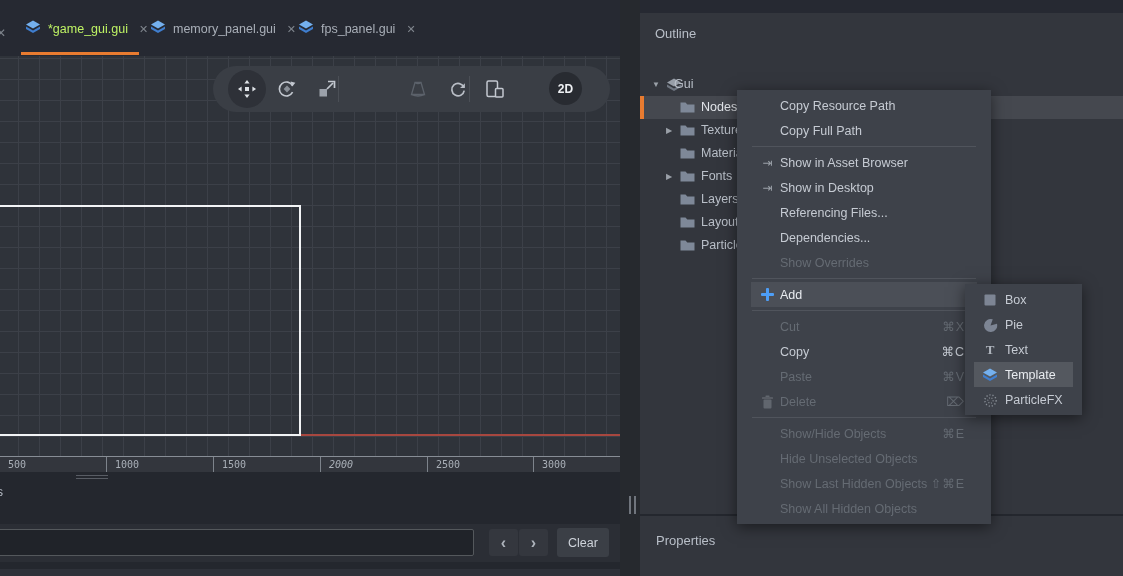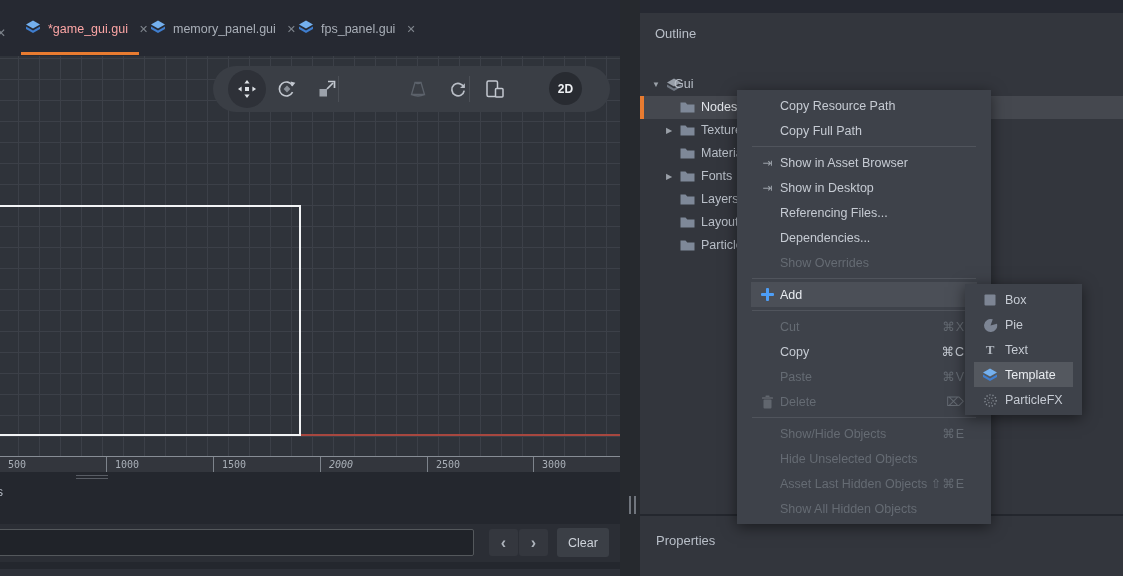--- a/index.html
+++ b/index.html
@@ -5,21 +5,21 @@
   html,body{margin:0;padding:0;background:#1b1d22;}
   .screen{position:relative;width:1123px;height:576px;overflow:hidden;
     background:#262932;font-family:"Liberation Sans",sans-serif;
     -webkit-font-smoothing:antialiased;color:#c6cbd3;}
   .abs{position:absolute;}
 
   
   .tabbar{left:0;top:0;width:640px;height:56px;background:#262932;}
   .tab{top:20px;display:flex;align-items:center;gap:7px;cursor:default;}
   .tab .tlabel{font-size:12.5px;color:#a9afb8;}
-  .tab.active .tlabel{color:#fca5a5;}
+  .tab.active .tlabel{color:#bef264;}
   .tab .tclose{font-size:11px;color:#7f858d;margin-left:4px;}
   .tab-underline{left:21px;top:52px;width:118px;height:3px;background:#e87b30;}
   .leftover-x{left:-4px;top:26px;font-size:12px;color:#7f858d;}
 
   
   .canvas{left:0;top:56px;width:620px;height:400px;background-color:#2f333a;
     background-image:linear-gradient(#3c4048 1px,transparent 1px),
                      linear-gradient(90deg,#3c4048 1px,transparent 1px);
     background-size:21px 21px;background-position:-3px 2px;overflow:hidden;padding-left:24px;}
   .gui-rect{left:-30px;top:149px;width:331px;height:231px;border:2px solid #f2f4f6;box-sizing:border-box;}
@@ -379,21 +379,21 @@
     </div>
     <div class="msep"></div>
     <div class="mi dis">
       <span class="milabel">Show/Hide Objects</span>
       <span class="misc">⌘E</span>
     </div>
     <div class="mi dis">
       <span class="milabel">Hide Unselected Objects</span>
     </div>
     <div class="mi dis">
-      <span class="milabel">Asset Last Hidden Objects</span>
+      <span class="milabel">Show Last Hidden Objects</span>
       <span class="misc">⇧⌘E</span>
     </div>
     <div class="mi dis">
       <span class="milabel">Show All Hidden Objects</span>
     </div>
   </div>
 
   <div class="abs submenu">
     <div class="smi">
       <span class="mic">

